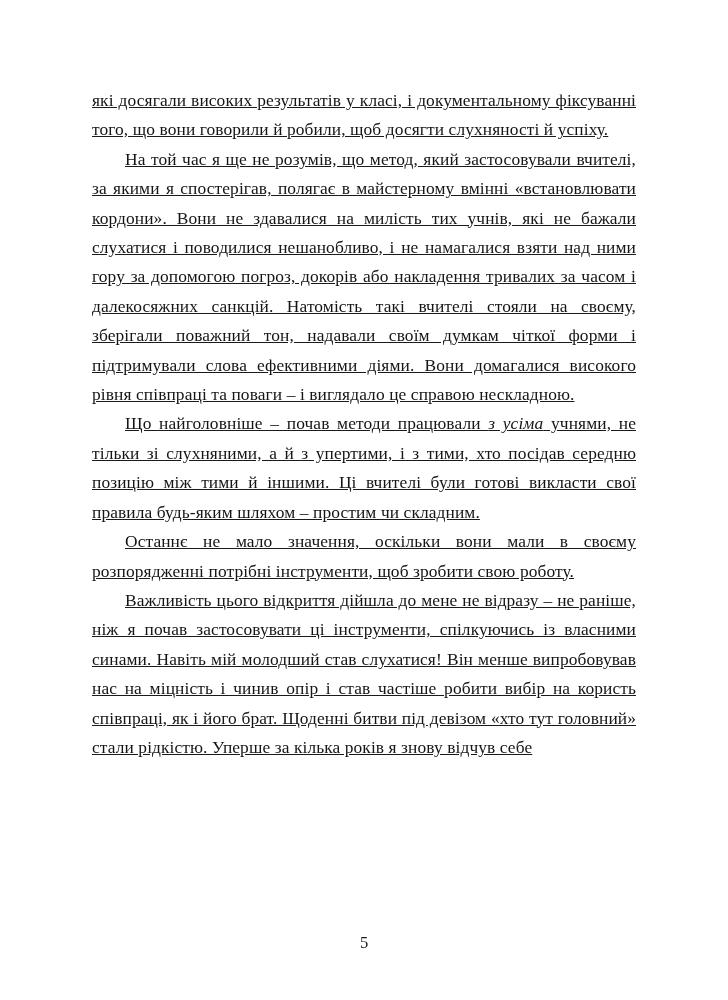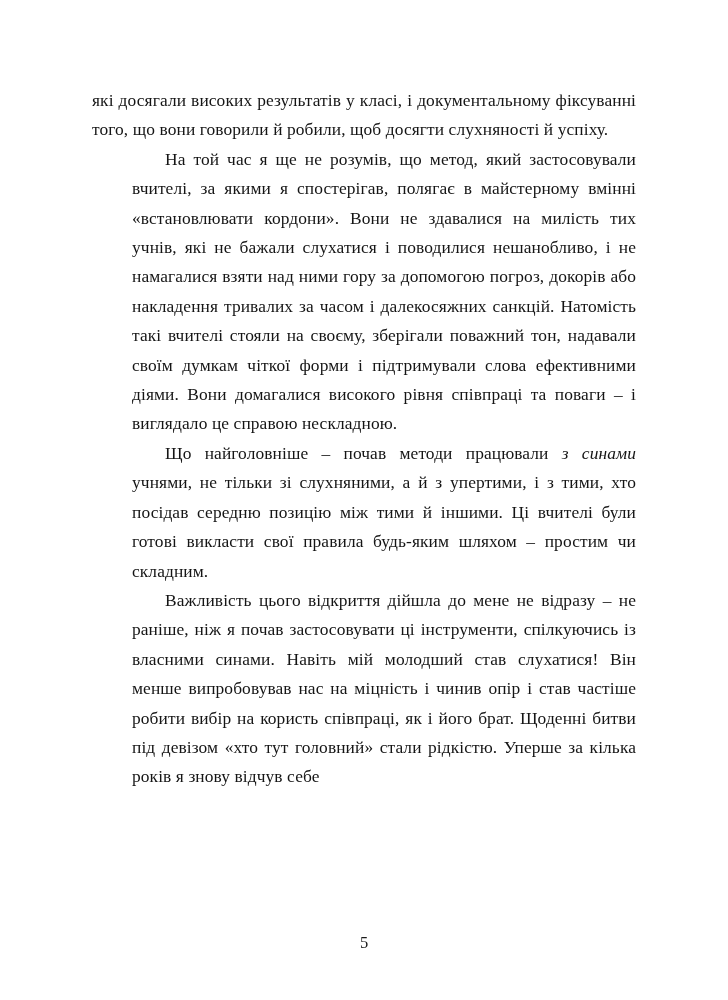--- a/index.html
+++ b/index.html
@@ -14,36 +14,36 @@
     color: #1a1a1a;
     overflow: hidden;
   }
   .page {
     position: relative;
     width: 728px;
     height: 843px;
     box-sizing: border-box;
     padding: 86px 92px 0 92px;
     background: #ffffff;
+    text-decoration: underline;
   }
   .body-text {
     font-size: 17.4px;
     line-height: 29.4px;
     text-align: justify;
     text-justify: inter-word;
     color: #151515;
     letter-spacing: 0.1px;
   }
   .body-text p {
     margin: 0;
     text-indent: 0;
   }
   .body-text p.indented {
     text-indent: 33px;
-    margin-left: 40px;
   }
   .body-text em {
     font-style: italic;
   }
   .page-number {
     position: absolute;
     left: 0;
     right: 0;
     top: 933px;
     text-align: center;
@@ -52,17 +52,18 @@
     font-family: "Liberation Serif", serif;
   }
 </style>
 </head>
 <body>
 
 <div class="page">
   <div class="body-text" id="body-container">
       <p><span>які досягали високих результатів у класі, і документальному фіксуванні того, що вони говорили й робили, щоб досягти слухняності й успіху.</span></p>
       <p class="indented"><span>На той час я ще не розумів, що метод, який застосовували вчителі, за якими я спостерігав, полягає в майстерному вмінні «встановлювати кордони». Вони не здавалися на милість тих учнів, які не бажали слухатися і поводилися нешанобливо, і не намагалися взяти над ними гору за допомогою погроз, докорів або накладення тривалих за часом і далекосяжних санкцій. Натомість такі вчителі стояли на своєму, зберігали поважний тон, надавали своїм думкам чіткої форми і підтримували слова ефективними діями. Вони домагалися високого рівня співпраці та поваги – і виглядало це справою нескладною.</span></p>
-      <p class="indented"><span>Що найголовніше – почав методи працювали </span><em>з синами</em><span> учнями, не тільки зі слухняними, а й з упертими, і з тими, хто посідав середню позицію між тими й іншими. Ці вчителі були готові викласти свої правила будь-яким шляхом – простим чи складним.</span></p>
+      <p class="indented"><span>Що найголовніше – почав методи працювали </span><em>з усіма</em><span> учнями, не тільки зі слухняними, а й з упертими, і з тими, хто посідав середню позицію між тими й іншими. Ці вчителі були готові викласти свої правила будь-яким шляхом – простим чи складним.</span></p>
+      <p class="indented"><span>Останнє не мало значення, оскільки вони мали в своєму розпорядженні потрібні інструменти, щоб зробити свою роботу.</span></p>
       <p class="indented"><span>Важливість цього відкриття дійшла до мене не відразу – не раніше, ніж я почав застосовувати ці інструменти, спілкуючись із власними синами. Навіть мій молодший став слухатися! Він менше випробовував нас на міцність і чинив опір і став частіше робити вибір на користь співпраці, як і його брат. Щоденні битви під девізом «хто тут головний» стали рідкістю. Уперше за кілька років я знову відчув себе</span></p>
     </div>
   <div class="page-number">5</div>
 </div>
 
 </body></html>

